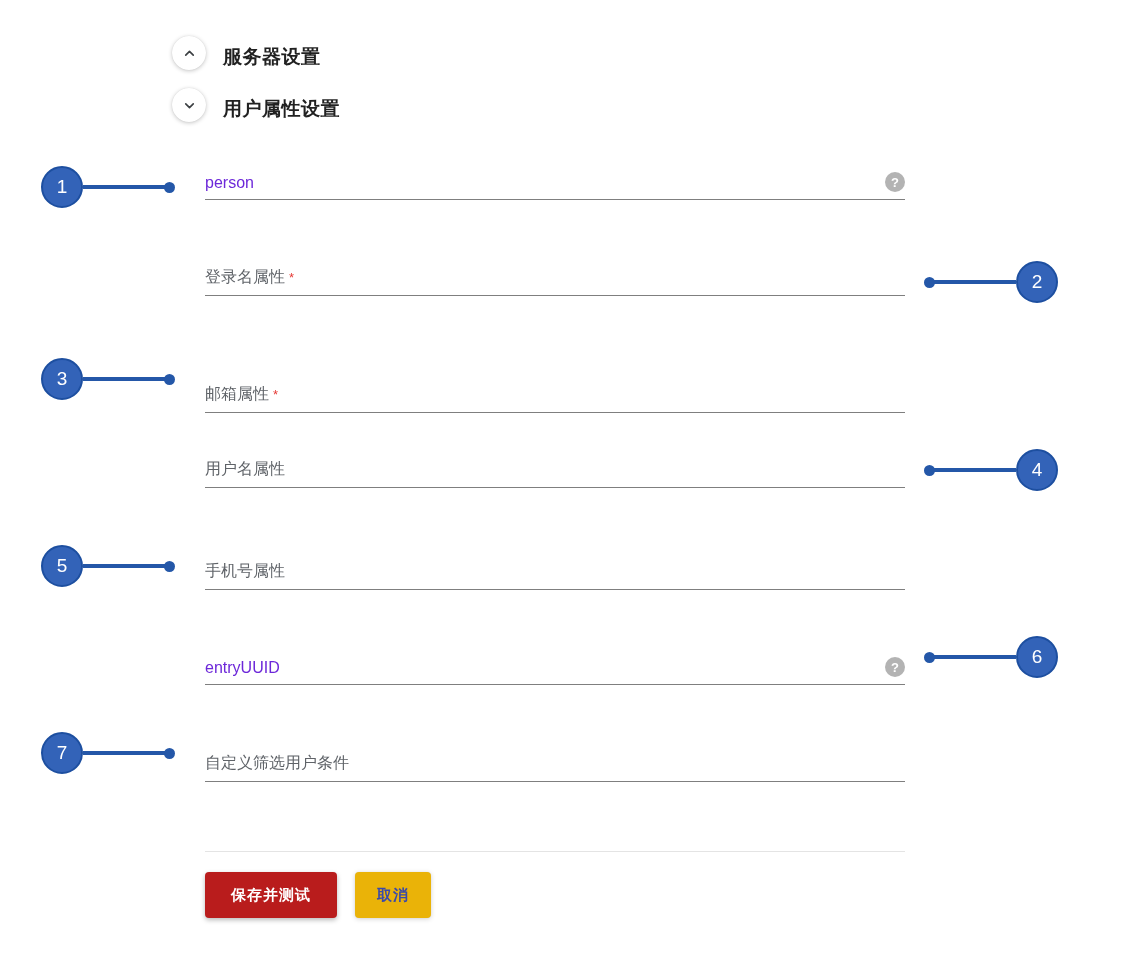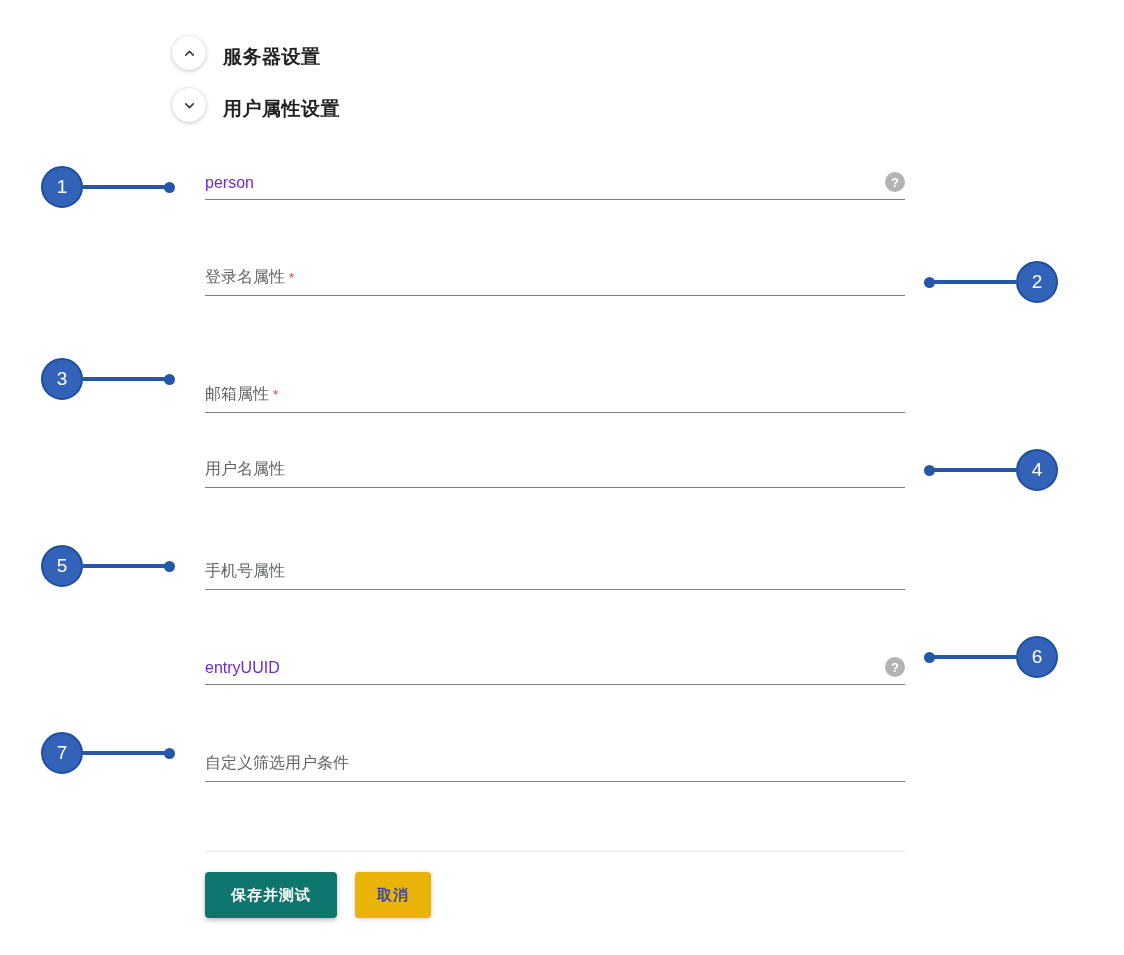--- a/index.html
+++ b/index.html
@@ -62,21 +62,21 @@
     content:""; position:absolute; top:-3.5px;
     width:11px; height:11px; border-radius:50%; background:#2457a8;
   }
   .annot.left  .annot-line::after  { right:-4px; }
   .annot.right .annot-line::before { left:-4px; }
 
   
   .footer-divider { position:absolute; left:205px; top:851px; width:700px; height:1px; background:#e4e4e4; }
   .btn-save {
     position:absolute; left:205px; top:872px; width:132px; height:46px;
-    background:#0f766e; color:#ffffff; border:none; border-radius:4px;
+    background:#b91c1c; color:#ffffff; border:none; border-radius:4px;
     font-size:15px; font-weight:700; letter-spacing:1px;
     box-shadow:0 2px 5px rgba(0,0,0,.28); cursor:pointer;
     font-family:inherit;
   }
   .btn-cancel {
     position:absolute; left:355px; top:872px; width:76px; height:46px;
     background:#eab308; color:#3949ab; border:none; border-radius:4px;
     font-size:15px; font-weight:700; letter-spacing:1px;
     box-shadow:0 1px 5px rgba(0,0,0,.18), 0 0 1px rgba(0,0,0,.1); cursor:pointer;
     font-family:inherit;

